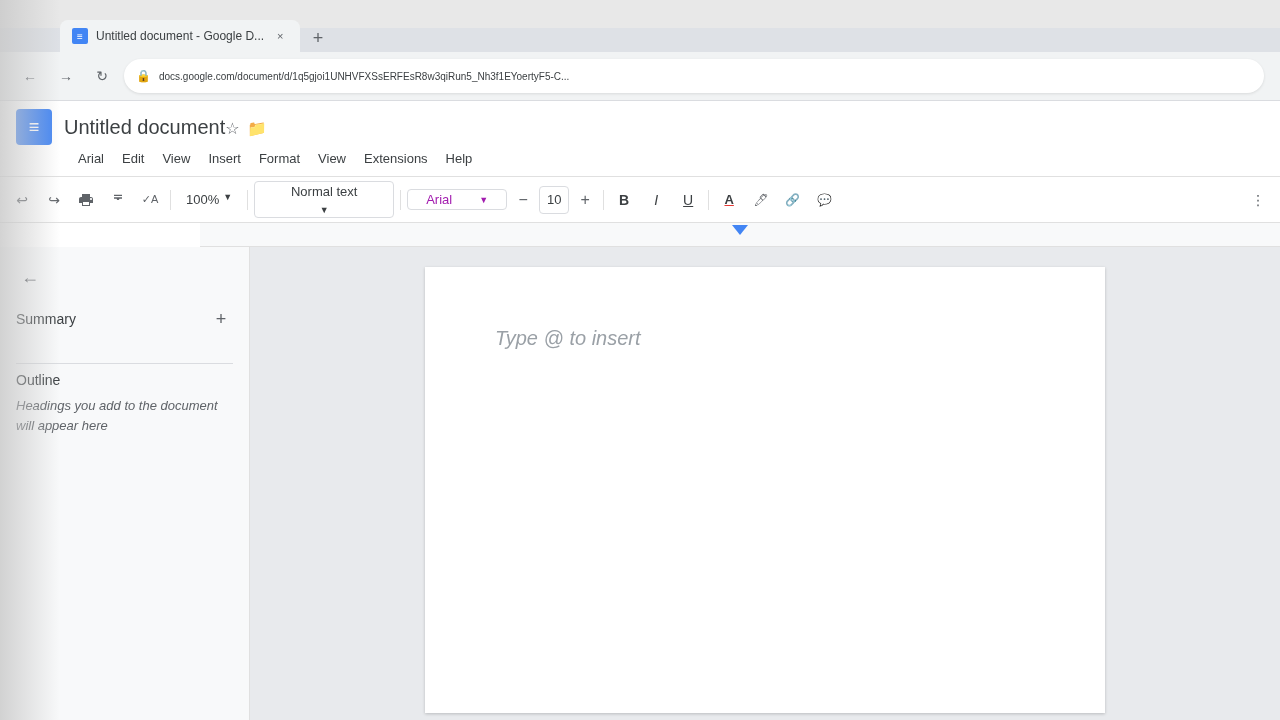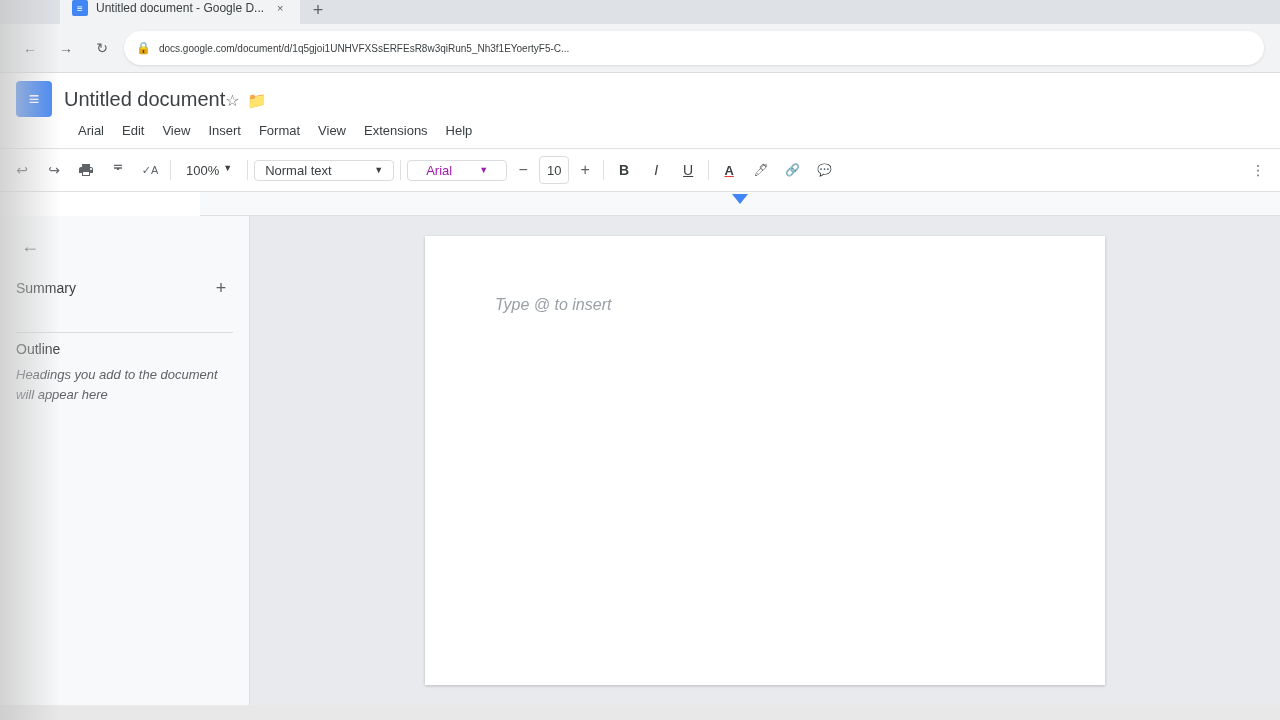--- a/index.html
+++ b/index.html
@@ -16,20 +16,21 @@
       background: #f1f3f4;
       border-bottom: 1px solid #dadce0;
     }
 
     .tab-bar {
       display: flex;
       align-items: flex-end;
       padding: 8px 0 0 60px;
       background: #dee1e6;
       height: 24px;
+      margin-top: 28px;
     }
 
     .tab {
       display: flex;
       align-items: center;
       background: #f1f3f4;
       border-radius: 8px 8px 0 0;
       padding: 0 12px;
       height: 32px;
       min-width: 220px;
@@ -256,20 +257,21 @@
       align-items: center;
       padding: 2px 10px;
       border-radius: 4px;
       font-size: 13px;
       color: #3c4043;
       cursor: pointer;
       gap: 6px;
       border: 1px solid #dadce0;
       min-width: 140px;
       justify-content: space-between;
+      flex-direction: column;
     }
 
     .font-selector {
       display: flex;
       align-items: center;
       padding: 2px 18px;
       border-radius: 4px;
       font-size: 13px;
       color: #a21caf;
       cursor: pointer;
@@ -433,21 +435,21 @@
       background: white;
       width: 680px;
       min-height: 400px;
       box-shadow: 0 1px 3px rgba(0,0,0,0.2);
       padding: 60px 70px;
       position: relative;
     }
 
     .doc-placeholder {
       color: #9aa0a6;
-      font-size: 16px;
+      font-size: 20px;
       font-style: italic;
       position: absolute;
       top: 60px;
       left: 70px;
     }
 
     
     .blur-left {
       position: absolute;
       top: 0;

